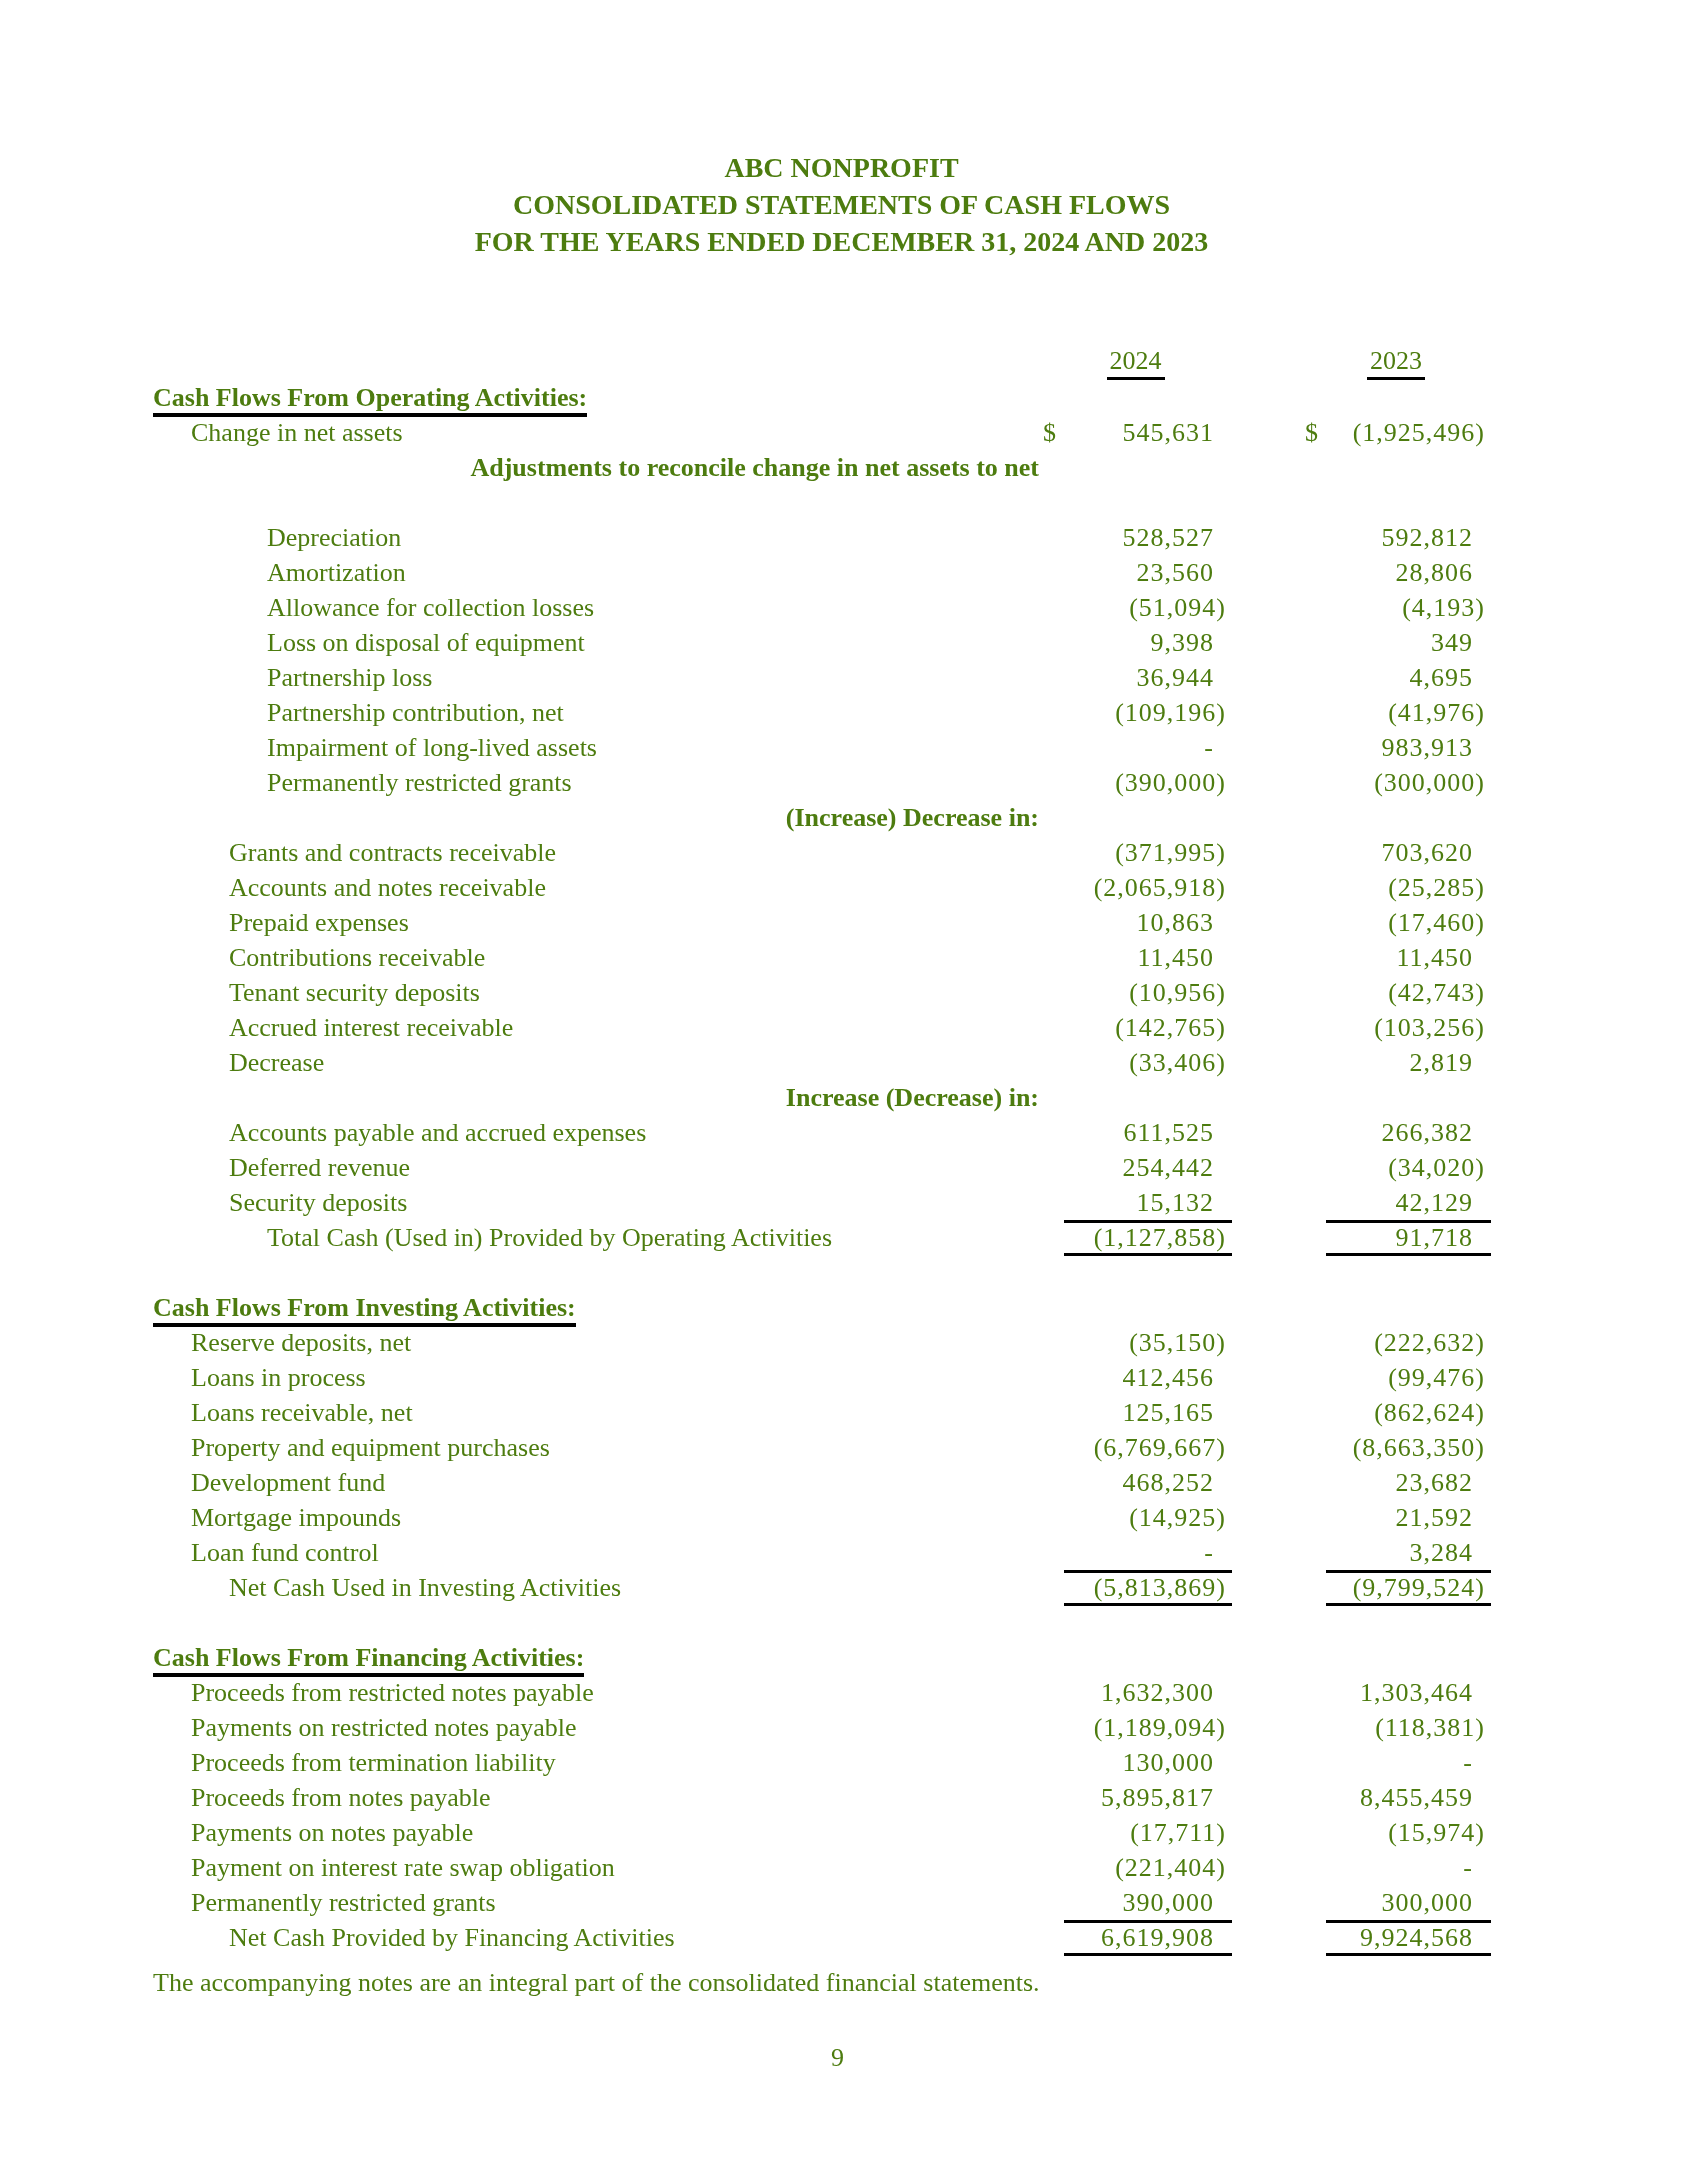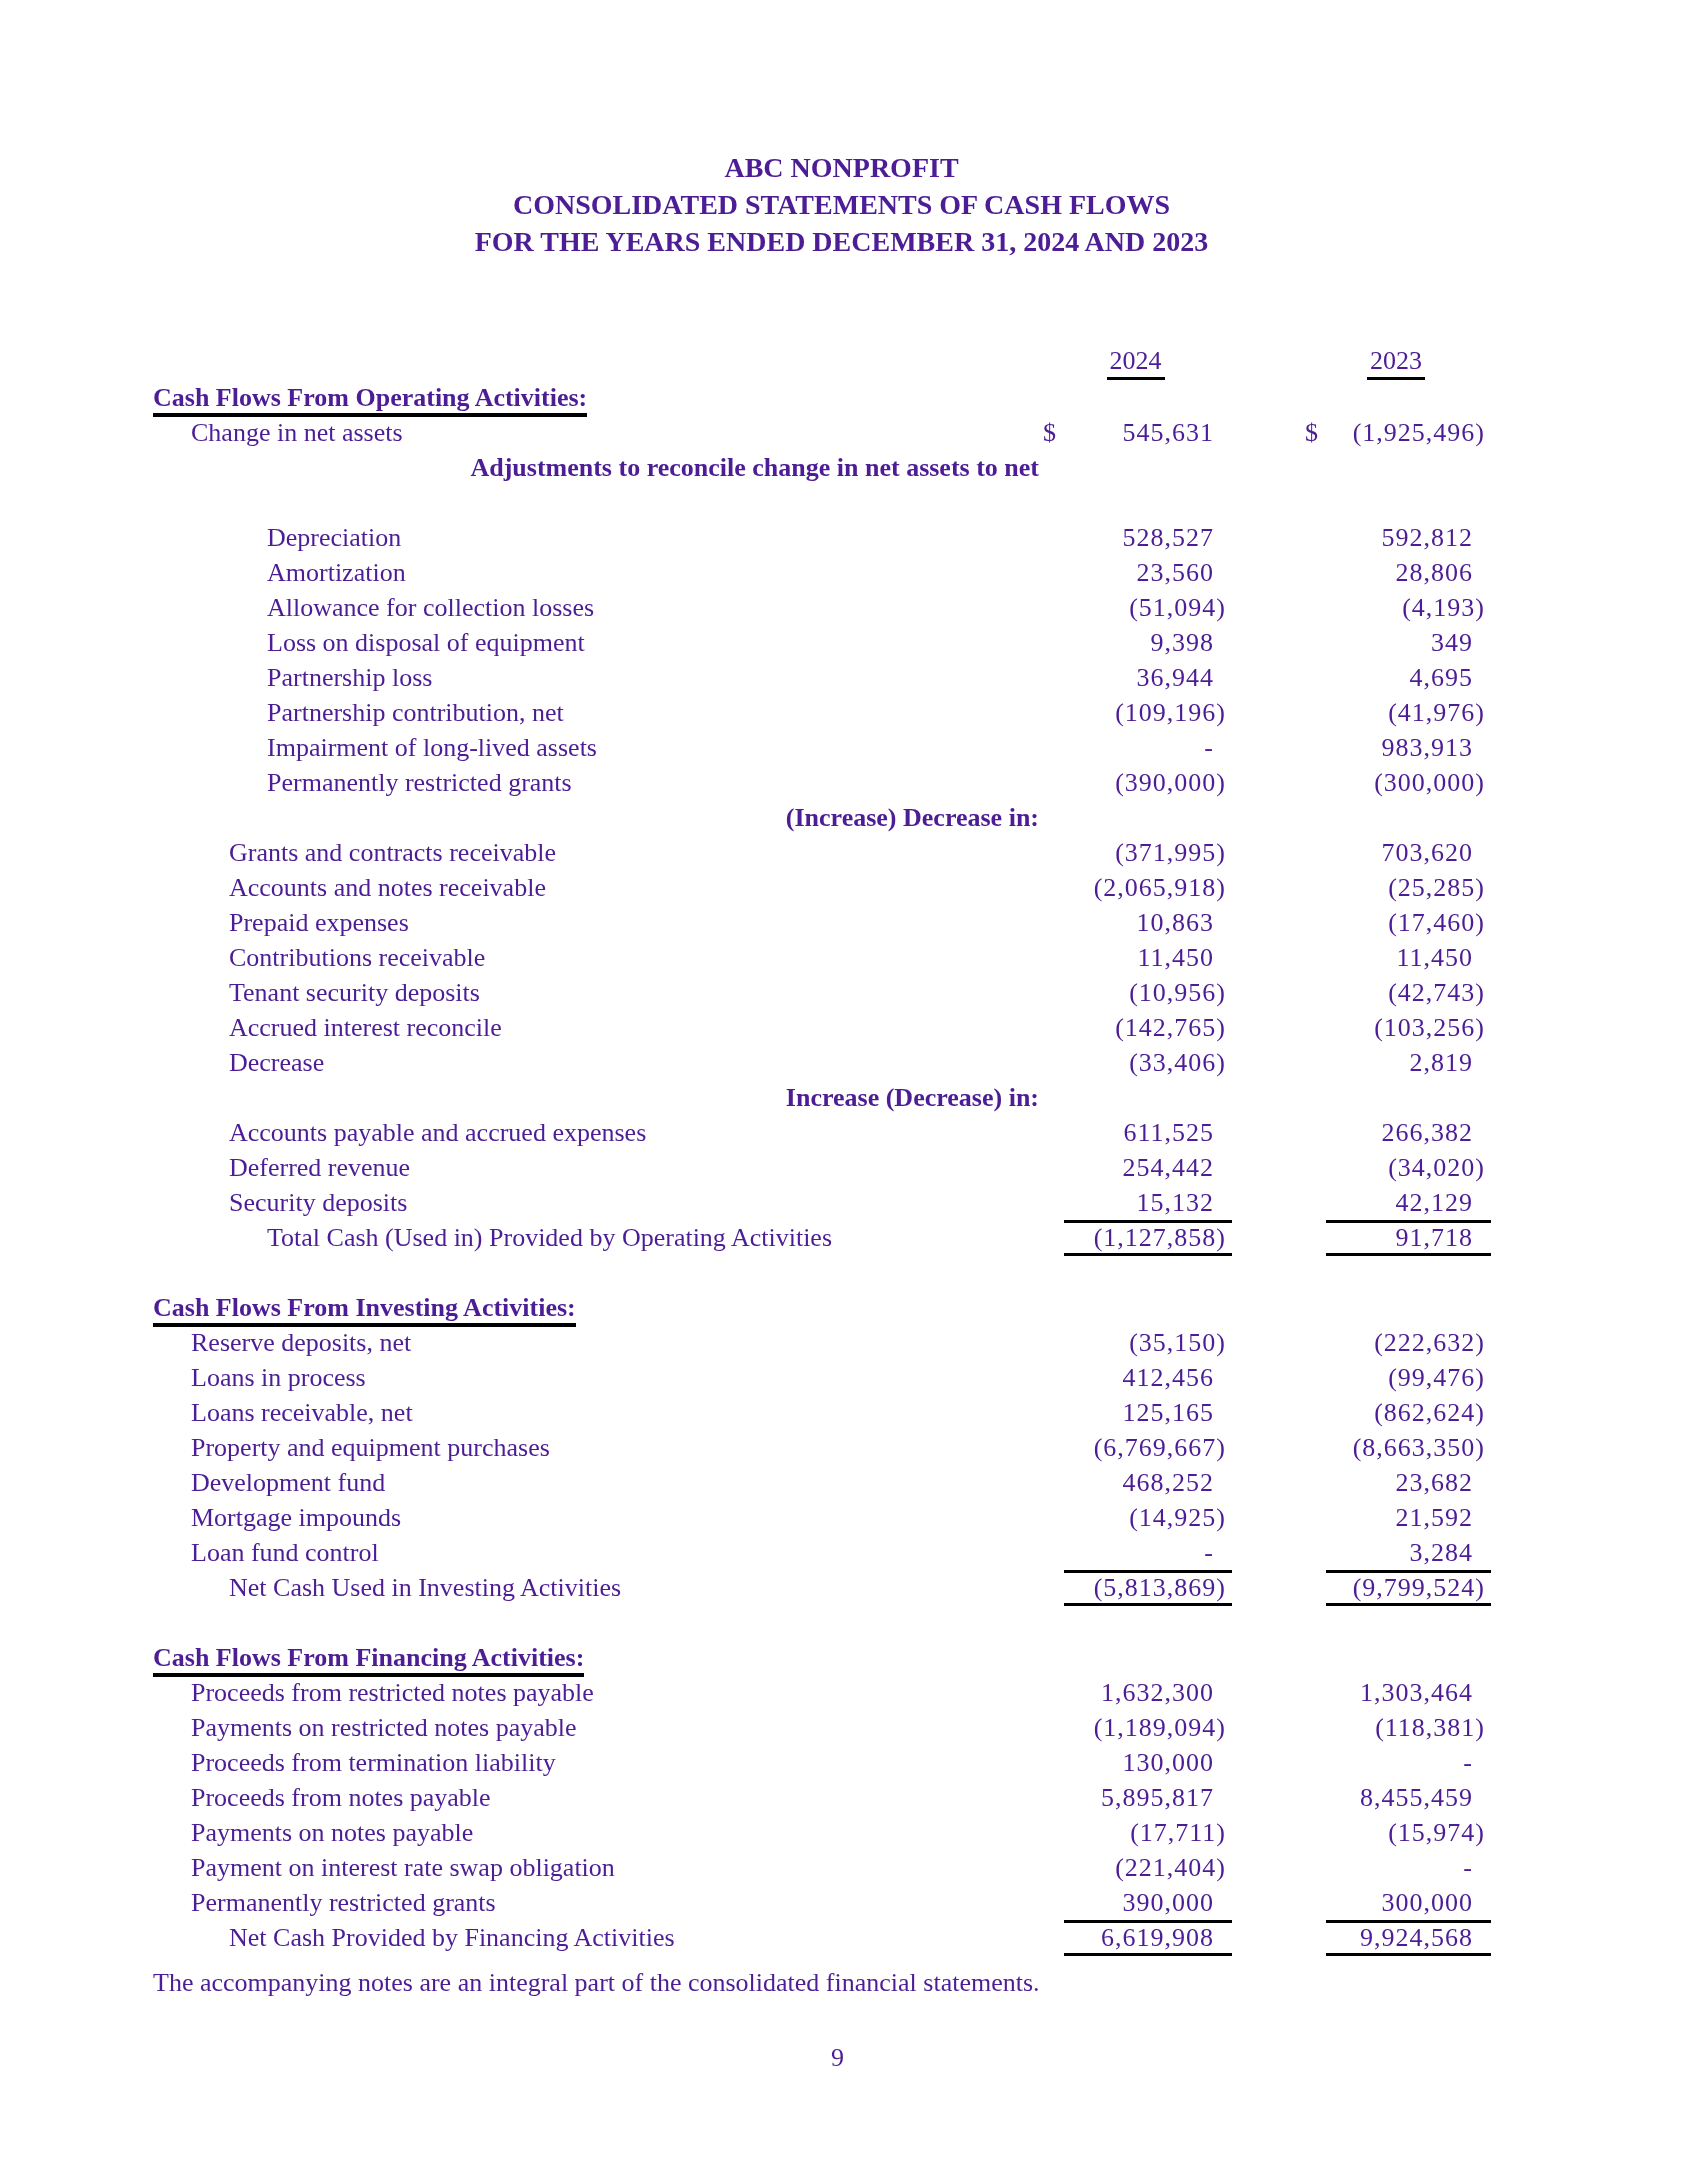--- a/index.html
+++ b/index.html
@@ -1,20 +1,20 @@
 <!DOCTYPE html>
 <html><head>
 <meta charset="utf-8">
 <style>
   html,body{margin:0;padding:0;background:#fff;}
   .page{
     position:relative;
     width:1683px;height:2178px;
     background:#ffffff;
-    color:#4c1d95;
+    color:#4d7c0f;
     font-family:"Liberation Serif","DejaVu Serif",serif;
     font-size:26px;
     overflow:hidden;
   }
   .titles{
     position:absolute;top:149px;left:0;width:100%;
     text-align:center;font-weight:bold;font-size:28px;line-height:37px;
   }
   .sheet{
     position:absolute;left:153px;top:328px;width:1339px;margin-top:17px;
@@ -286,21 +286,21 @@
             <span class="cur"></span>
             <div class="val neg">(10,956)</div>
           </div>
           <div></div>
           <div class="cell">
             <span class="cur"></span>
             <div class="val neg">(42,743)</div>
           </div>
         </div>
         <div class="row item lv2">
-          <div class="label">Accrued interest reconcile</div>
+          <div class="label">Accrued interest receivable</div>
           <div class="cell">
             <span class="cur"></span>
             <div class="val neg">(142,765)</div>
           </div>
           <div></div>
           <div class="cell">
             <span class="cur"></span>
             <div class="val neg">(103,256)</div>
           </div>
         </div>

